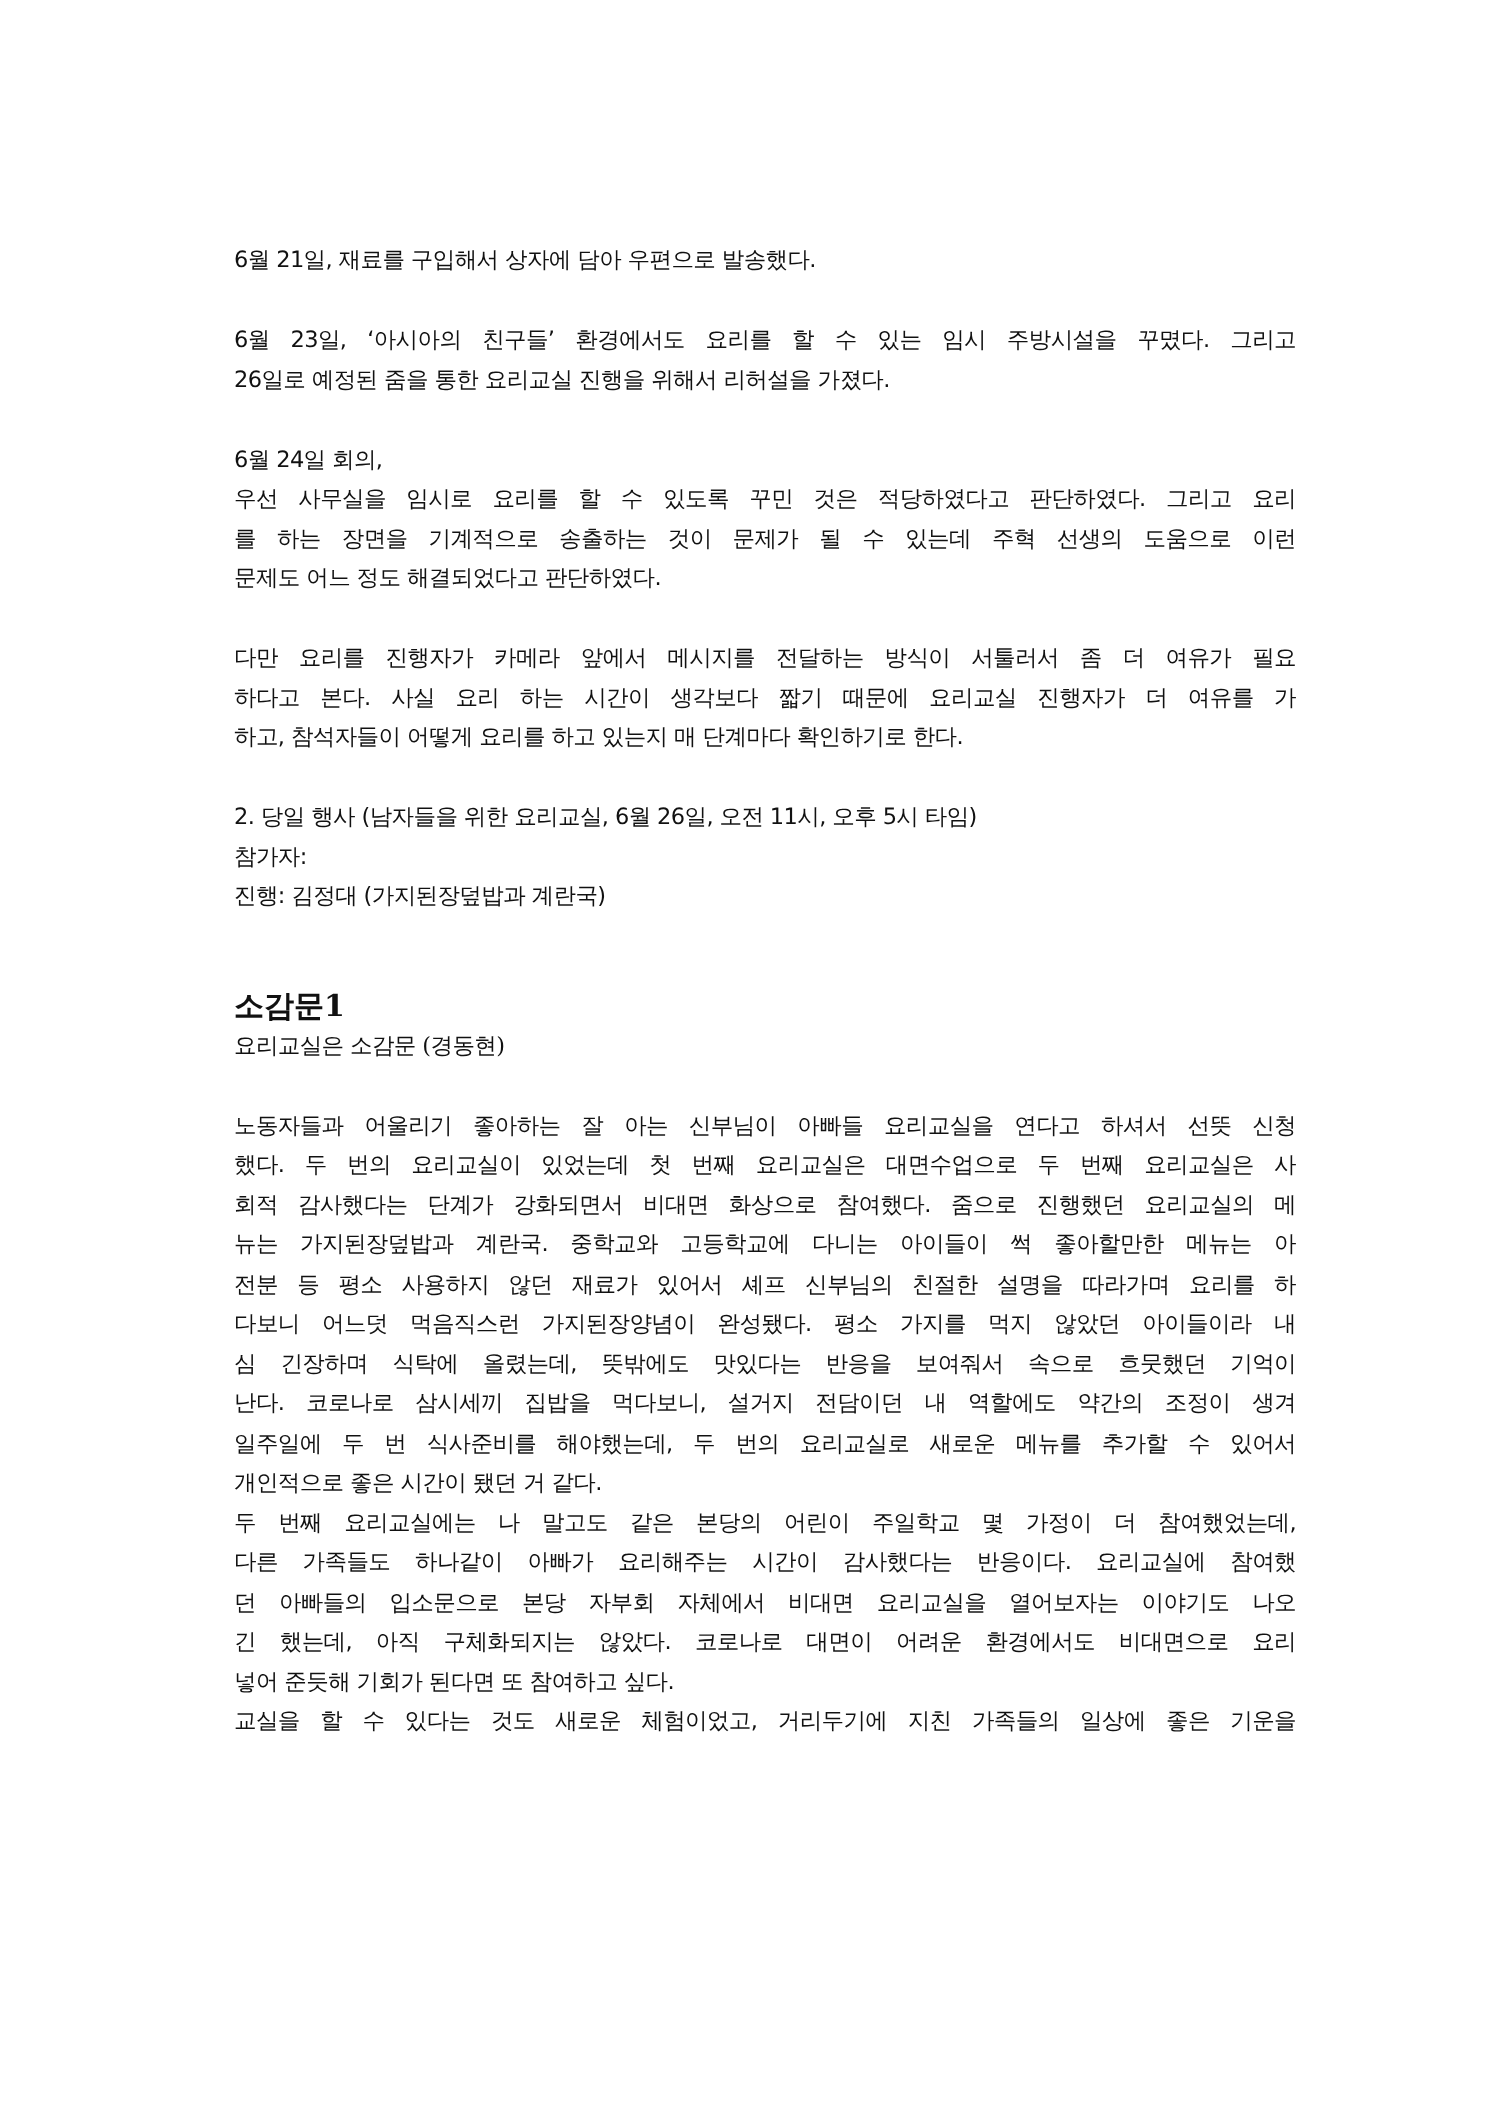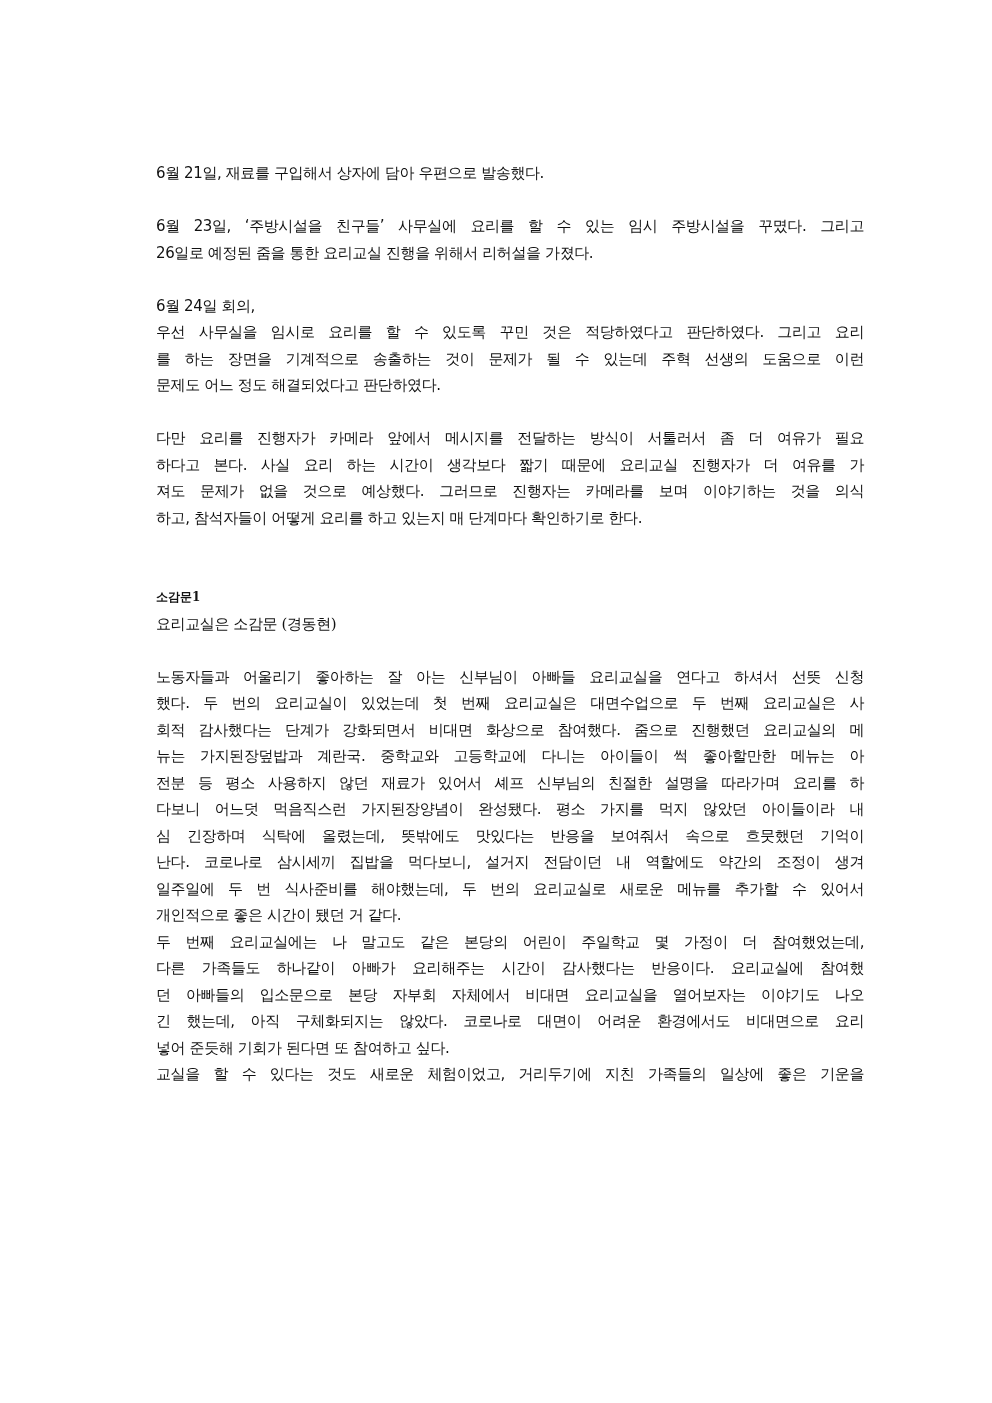--- a/index.html
+++ b/index.html
@@ -16,57 +16,61 @@
   .para { margin: 0; }
   .line {
     display: block; height: 26.5px; line-height: 26.5px;
     white-space: nowrap; text-align: justify; text-align-last: justify;
     letter-spacing: -0.4px;
   }
   .line.last { text-align-last: left; }
   .gap { height: 26.5px; }
   .heading {
     font-family: "DejaVu Serif", "Liberation Serif", serif;
-    font-weight: bold; font-size: 12px; height: 26.5px; line-height: 26.5px;
+    font-weight: bold; font-size: 20px; height: 26.5px; line-height: 26.5px; margin-top: 20px;
   }
   .subtitle { font-family: "DejaVu Serif", "Liberation Serif", serif; }
 </style>
 </head>
 <body>
 
 <div class="page">
   <div class="content">
 
     <div class="para">
       <span class="line last">6월 21일, 재료를 구입해서 상자에 담아 우편으로 발송했다.</span>
     </div>
     <div class="gap"></div>
 
     <div class="para">
-      <span class="line">6월 23일, ‘주방시설을 친구들’ 사무실에 요리를 할 수 있는 임시 주방시설을 꾸몄다. 그리고</span>
+      <span class="line">6월 23일, ‘아시아의 친구들’ 환경에서도 요리를 할 수 있는 임시 주방시설을 꾸몄다. 그리고</span>
       <span class="line last">26일로 예정된 줌을 통한 요리교실 진행을 위해서 리허설을 가졌다.</span>
     </div>
     <div class="gap"></div>
 
     <div class="para">
       <span class="line last">6월 24일 회의,</span>
       <span class="line">우선 사무실을 임시로 요리를 할 수 있도록 꾸민 것은 적당하였다고 판단하였다. 그리고 요리</span>
       <span class="line">를 하는 장면을 기계적으로 송출하는 것이 문제가 될 수 있는데 주혁 선생의 도움으로 이런</span>
       <span class="line last">문제도 어느 정도 해결되었다고 판단하였다.</span>
     </div>
     <div class="gap"></div>
 
     <div class="para">
       <span class="line">다만 요리를 진행자가 카메라 앞에서 메시지를 전달하는 방식이 서툴러서 좀 더 여유가 필요</span>
       <span class="line">하다고 본다. 사실 요리 하는 시간이 생각보다 짧기 때문에 요리교실 진행자가 더 여유를 가</span>
-      <span class="line">져도 문제가 없을 것으로 예상했다. 그러므로 진행자는 카메라를 보며 이야기하는 것을 의식</span>
       <span class="line last">하고, 참석자들이 어떻게 요리를 하고 있는지 매 단계마다 확인하기로 한다.</span>
     </div>
     <div class="gap"></div>
 
+    <div class="para">
+      <span class="line last">2. 당일 행사 (남자들을 위한 요리교실, 6월 26일, 오전 11시, 오후 5시 타임)</span>
+      <span class="line last">참가자:</span>
+      <span class="line last">진행: 김정대 (가지된장덮밥과 계란국)</span>
+    </div>
     <div class="gap"></div>
 
     <div class="heading">소감문1</div>
     <span class="line last subtitle">요리교실은 소감문 (경동현)</span>
     <div class="gap"></div>
 
     <div class="para">
       <span class="line">노동자들과 어울리기 좋아하는 잘 아는 신부님이 아빠들 요리교실을 연다고 하셔서 선뜻 신청</span>
       <span class="line">했다. 두 번의 요리교실이 있었는데 첫 번째 요리교실은 대면수업으로 두 번째 요리교실은 사</span>
       <span class="line">회적 감사했다는 단계가 강화되면서 비대면 화상으로 참여했다. 줌으로 진행했던 요리교실의 메</span>

